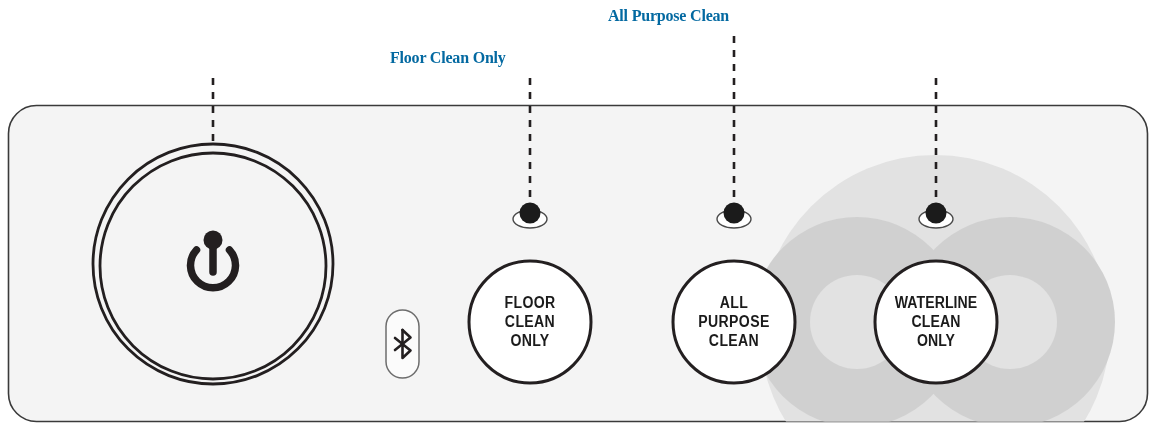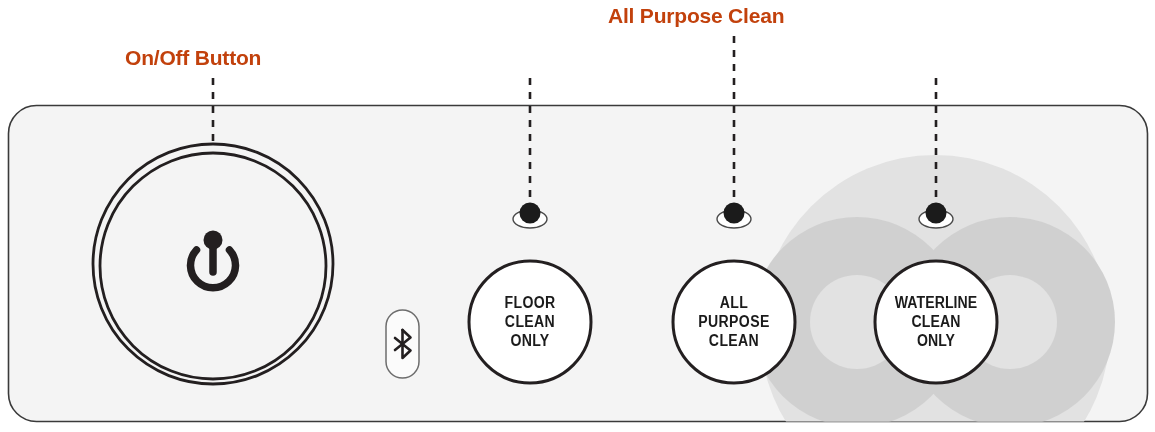--- a/index.html
+++ b/index.html
@@ -10,25 +10,25 @@
     font-family:"Liberation Sans", sans-serif;
     overflow:hidden;
     position:relative;
   }
   #stage{position:absolute;left:0;top:0;width:1155px;height:432px;}
   #stage > svg{position:absolute;left:0;top:0;}
 
   
   .callout{
     position:absolute;
-    font-family:Liberation Sans, sans-serif;
+    font-family:Liberation Serif, serif;
     font-weight:bold;
-    font-size:21px;
+    font-size:16px;
     line-height:28px;
-    color:#c2410c;
+    color:#0369a1;
     white-space:nowrap;
     letter-spacing:-0.2px;
   }
   #lbl-onoff{left:125px;top:44px;}
   #lbl-floor{left:390px;top:44px;}
   #lbl-allpurpose{left:608px;top:2px;}
   #lbl-waterline{left:785px;top:44px;}
 
   
   .btn-text{
@@ -130,22 +130,22 @@
     <g>
       <circle cx="936" cy="322" r="61" fill="#ffffff" stroke="#231f20" stroke-width="3"></circle>
     </g>
     <g>
       <ellipse cx="936" cy="219" rx="17" ry="9" fill="#ffffff" stroke="#4a4a4a" stroke-width="1.4"></ellipse>
       <circle cx="936" cy="213" r="10.5" fill="#1b1b1b"></circle>
     </g>
 
   </svg>
 
-  <div class="callout" id="lbl-onoff">On/Off Button</div>
 
+  <div class="callout" id="lbl-floor">Floor Clean Only</div>
 
   <div class="callout" id="lbl-allpurpose">All Purpose Clean</div>
 
 
   <div class="btn-text" id="txt-floor">
     <span>FLOOR</span>
     <span>CLEAN</span>
     <span>ONLY</span>
   </div>
 

